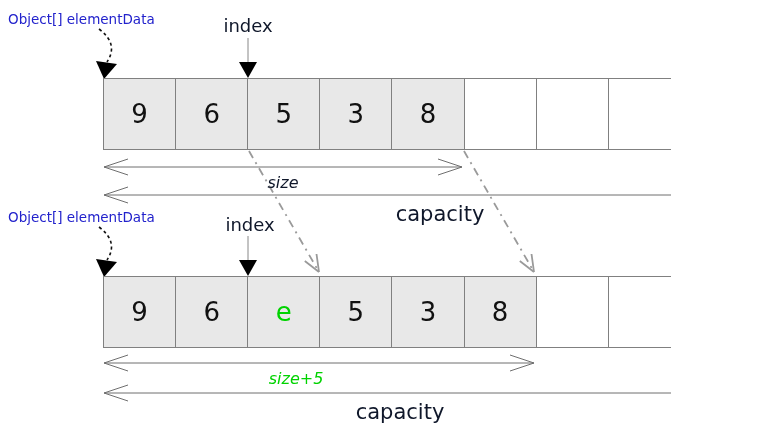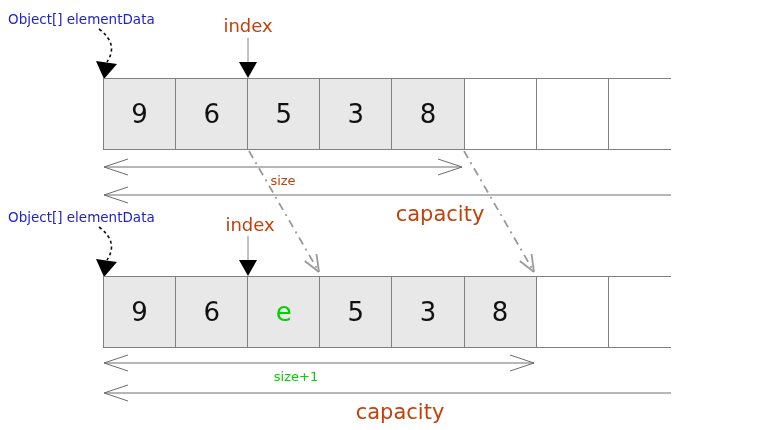--- a/index.html
+++ b/index.html
@@ -1,24 +1,24 @@
 <!DOCTYPE html>
 <html style="--blue: #2222cc; --green: #00d300; --cellfill: #e8e8e8; --border: #808080;"><head>
 <meta charset="utf-8">
 <style>
   html,body{margin:0;padding:0;background:#ffffff;}
   .canvas{
     position:relative;width:671px;height:430px;background:#ffffff;
     font-family:"DejaVu Sans","Liberation Sans",sans-serif;overflow:hidden;
   }
   .overlay{position:absolute;left:0;top:0;width:771px;height:430px;pointer-events:none;}
-  .label{position:absolute;white-space:nowrap;color:#c2410c;}
+  .label{position:absolute;white-space:nowrap;color:#0f172a;}
   .pointer-label{font-size:13.5px;color:var(--blue,#2222cc);}
   .index-label{font-size:18px;transform:translateX(-50%);}
-  .size-label{font-size:13px;transform:translateX(-50%);}
+  .size-label{font-size:16px;transform:translateX(-50%);font-style:italic;}
   .capacity-label{font-size:21px;transform:translateX(-50%);}
   .hl-text{color:var(--green,#00d300);}
   .array-row{
     position:absolute;left:103px;width:650px;height:72px;
     display:flex;box-sizing:border-box;border:1px solid var(--border,#808080);
     background:#ffffff;
   }
   .array-row .cell{
     flex:1 1 0;display:flex;align-items:center;justify-content:center;
     border-right:1px solid var(--border,#808080);
@@ -103,16 +103,16 @@
       <div class="cell filled">6</div>
       <div class="cell filled hl">e</div>
       <div class="cell filled">5</div>
       <div class="cell filled">3</div>
       <div class="cell filled">8</div>
       <div class="cell"></div>
       <div class="cell"></div>
       <div class="cell"></div>
     </div>
 
-  <div class="label size-label hl-text" style="left:296px;top:369px;">size+1</div>
+  <div class="label size-label hl-text" style="left:296px;top:369px;">size+5</div>
 
   <div class="label capacity-label" style="left:400px;top:400px;">capacity</div>
 </div>
 
 </body></html>

